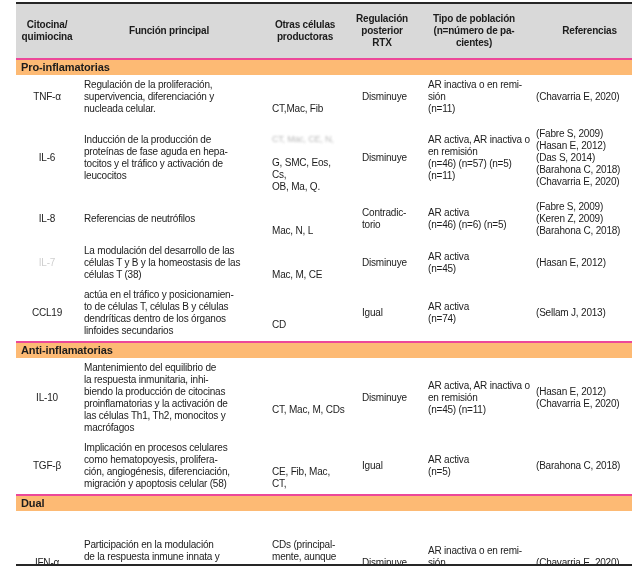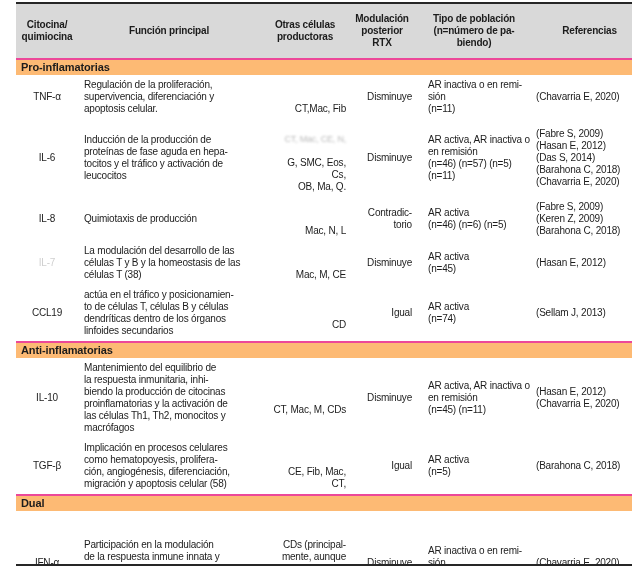--- a/index.html
+++ b/index.html
@@ -32,58 +32,58 @@
     grid-column:1 / -1;font-weight:bold;font-size:11px;
     padding:1px 4px 2px 5px;letter-spacing:-0.1px;
   }
   .row.body{background:#ffffff;padding:4px 0;}
   .cell{
     font-size:10px;line-height:1.2;letter-spacing:-0.2px;
     white-space:pre-line;
   }
   .c-name{text-align:center;padding:0 10px;}
   .c-func{padding-left:6px;padding-right:6px;}
-  .c-cells{padding-left:12px;padding-right:4px;text-align:right;}
-  .c-mod{padding-left:12px;padding-right:2px;text-align:right;}
+  .c-cells{padding-left:12px;padding-right:4px;}
+  .c-mod{padding-left:12px;padding-right:2px;}
   .c-pop{padding-left:14px;padding-right:2px;}
   .c-ref{padding-left:2px;padding-right:2px;}
   .faded{opacity:.22;filter:blur(.4px);}
   .faded-line{
     display:block;filter:blur(1.3px);opacity:.45;color:#666;
     font-size:9px;line-height:1.1;
   }
 </style>
 </head>
 <body>
 
 <div class="table">
   <div class="row header">
     <div class="cell">Citocina/
 quimiocina</div>
     <div class="cell">Función  principal</div>
     <div class="cell">Otras células
 productoras</div>
-    <div class="cell">Modulación
+    <div class="cell">Regulación
 posterior
 RTX</div>
     <div class="cell">Tipo de población
 (n=número de pa-
-biendo)</div>
+cientes)</div>
     <div class="cell">Referencias</div>
   </div>
   <div id="tbody">
   <div class="row section">
     <div class="section-label">Pro-inflamatorias</div>
   </div>
 
   <div class="row body">
     <div class="cell c-name">TNF-α</div>
     <div class="cell c-func">Regulación de la proliferación,
 supervivencia, diferenciación y
-apoptosis celular.</div>
+nucleada celular.</div>
     <div class="cell c-cells">
       
       <span class="main">CT,Mac, Fib</span>
     </div>
     <div class="cell c-mod">Disminuye</div>
     <div class="cell c-pop">AR inactiva o en remi-
 sión
 (n=11)</div>
     <div class="cell c-ref">(Chavarria E, 2020)</div>
   </div>
@@ -106,21 +106,21 @@
 (n=11)</div>
     <div class="cell c-ref">(Fabre S, 2009)
 (Hasan E, 2012)
 (Das S, 2014)
 (Barahona C, 2018)
 (Chavarria E, 2020)</div>
   </div>
 
   <div class="row body">
     <div class="cell c-name">IL-8</div>
-    <div class="cell c-func">Quimiotaxis de producción</div>
+    <div class="cell c-func">Referencias de neutrófilos</div>
     <div class="cell c-cells">
       
       <span class="main">Mac, N, L</span>
     </div>
     <div class="cell c-mod">Contradic-
 torio</div>
     <div class="cell c-pop">AR activa
 (n=46) (n=6) (n=5)</div>
     <div class="cell c-ref">(Fabre S, 2009)
 (Keren Z, 2009)

